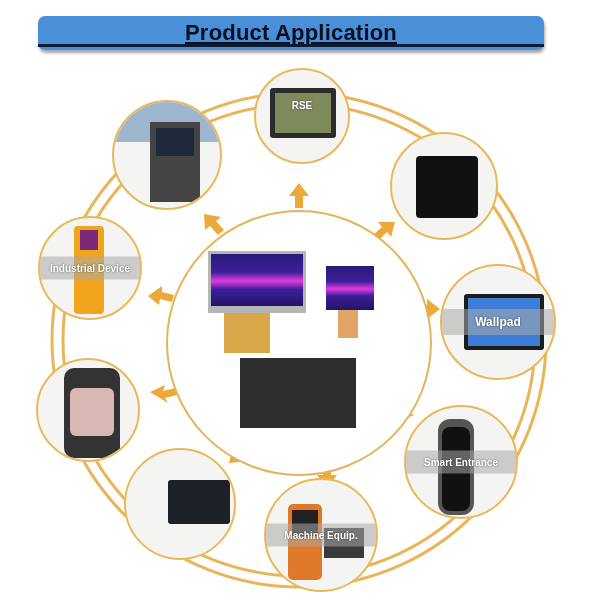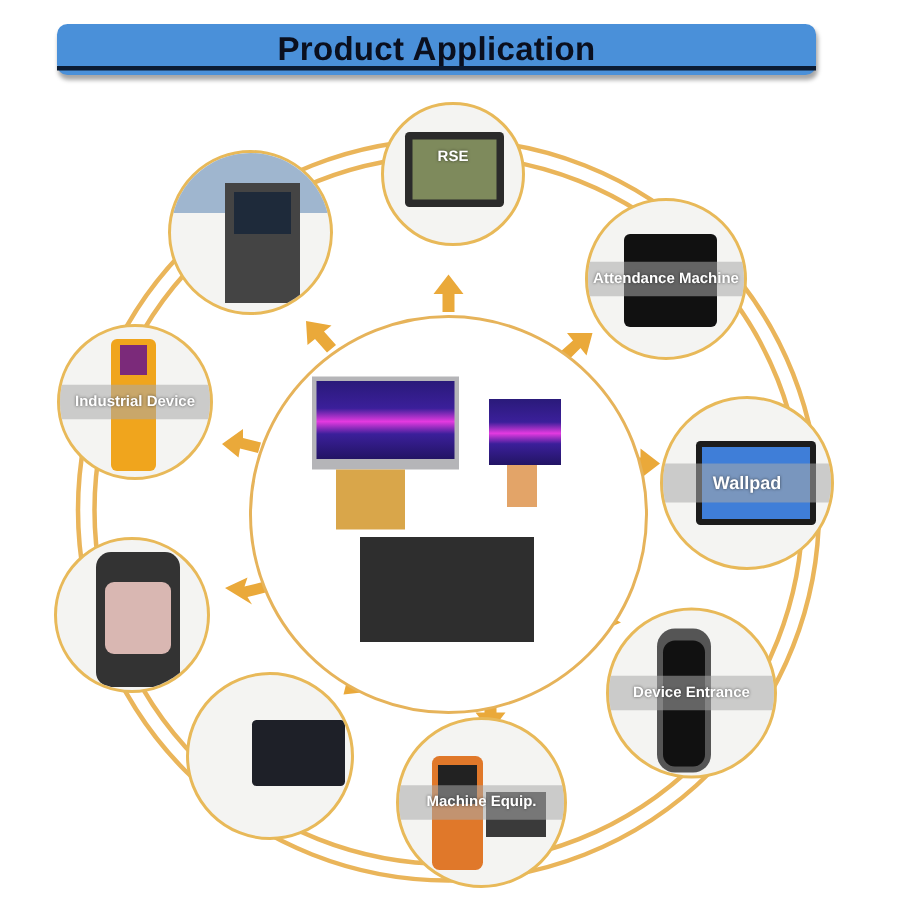--- a/index.html
+++ b/index.html
@@ -1,19 +1,19 @@
 <!DOCTYPE html>
 <html><head>
 <meta charset="utf-8">
 <style>
   html, body { margin:0; padding:0; background:#ffffff; }
   body { width:600px; height:600px; position:relative; overflow:hidden; font-family:"Liberation Sans", sans-serif; }
   .banner { position:absolute; left:38px; top:16px; width:506px; height:34px; background:#4a90d9; border-radius:7px; box-shadow:1px 3px 3px rgba(0,0,0,0.35); }
   .banner-line { position:absolute; left:0; right:0; bottom:3px; height:3px; background:#0b1b33; }
-  .banner-title { position:absolute; left:0; right:0; top:4px; text-align:center; font-weight:bold; font-size:22px; color:#0a0f1e; letter-spacing:0.2px; }
+  .banner-title { position:absolute; left:0; right:0; top:4px; text-align:center; font-weight:bold; font-size:22px; color:#0a0f1e; letter-spacing:0.2px;text-decoration:underline; }
   svg.ring { position:absolute; left:0; top:0; }
   .node { position:absolute; border-radius:50%; border:2px solid #e8b959; background:#f4f4f2; overflow:hidden; box-sizing:border-box; }
   .node .label { position:absolute; left:0; right:0; top:50%; transform:translateY(-50%); text-align:center; color:#ffffff; font-weight:bold; font-size:10px; background:rgba(170,170,170,0.55); padding:6px 0; text-shadow:0 0 2px rgba(0,0,0,0.6); white-space:nowrap; }
   .dev { position:absolute; }
   .center { position:absolute; left:166px; top:210px; width:266px; height:266px; border-radius:50%; border:2px solid #e6b35a; background:#fff; box-sizing:border-box; }
   .panel { position:absolute; }
   .screen { position:absolute; background:linear-gradient(180deg,#2a1a7a 0%,#3b1f9a 35%,#e43ae0 52%,#3b1f9a 68%,#221464 100%); }
 </style>
 </head>
 <body>
@@ -62,35 +62,34 @@
 
 <div class="node" style="left:254px;top:68px;width:96px;height:96px;">
   <div class="dev" style="left:14px;top:18px;width:66px;height:50px;background:#2b2b2b;border-radius:3px;">
     <div style="position:absolute;left:5px;top:5px;width:56px;height:40px;background:#7e8a5c;"></div>
   </div>
   <div class="label" style="background:transparent;top:38%;text-align:center;">RSE</div>
 </div>
 
 <div class="node" style="left:390px;top:132px;width:108px;height:108px;">
   <div class="dev" style="left:24px;top:22px;width:62px;height:62px;background:#111;border-radius:4px;"></div>
-  <div class="label">Attendance Machine</div>
 </div>
 
 <div class="node" style="left:440px;top:264px;width:116px;height:116px;">
   <div class="dev" style="left:22px;top:28px;width:80px;height:56px;background:#1c1c1c;border-radius:3px;">
     <div style="position:absolute;left:4px;top:4px;width:72px;height:48px;background:#3f7ed8;"></div>
   </div>
   <div class="label" style="font-size:12px;">Wallpad</div>
 </div>
 
 <div class="node" style="left:404px;top:405px;width:114px;height:114px;">
   <div class="dev" style="left:32px;top:12px;width:36px;height:96px;background:#555;border-radius:12px;">
     <div style="position:absolute;left:4px;top:8px;width:28px;height:84px;background:#111;border-radius:8px;"></div>
   </div>
-  <div class="label">Device Entrance</div>
+  <div class="label">Smart Entrance</div>
 </div>
 
 <div class="node" style="left:264px;top:478px;width:114px;height:114px;">
   <div class="dev" style="left:22px;top:24px;width:34px;height:76px;background:#e0782a;border-radius:5px;">
     <div style="position:absolute;left:4px;top:6px;width:26px;height:26px;background:#222;"></div>
   </div>
   <div class="dev" style="left:58px;top:48px;width:40px;height:30px;background:#3a3a3a;"></div>
   <div class="label">Machine Equip.</div>
 </div>
 

